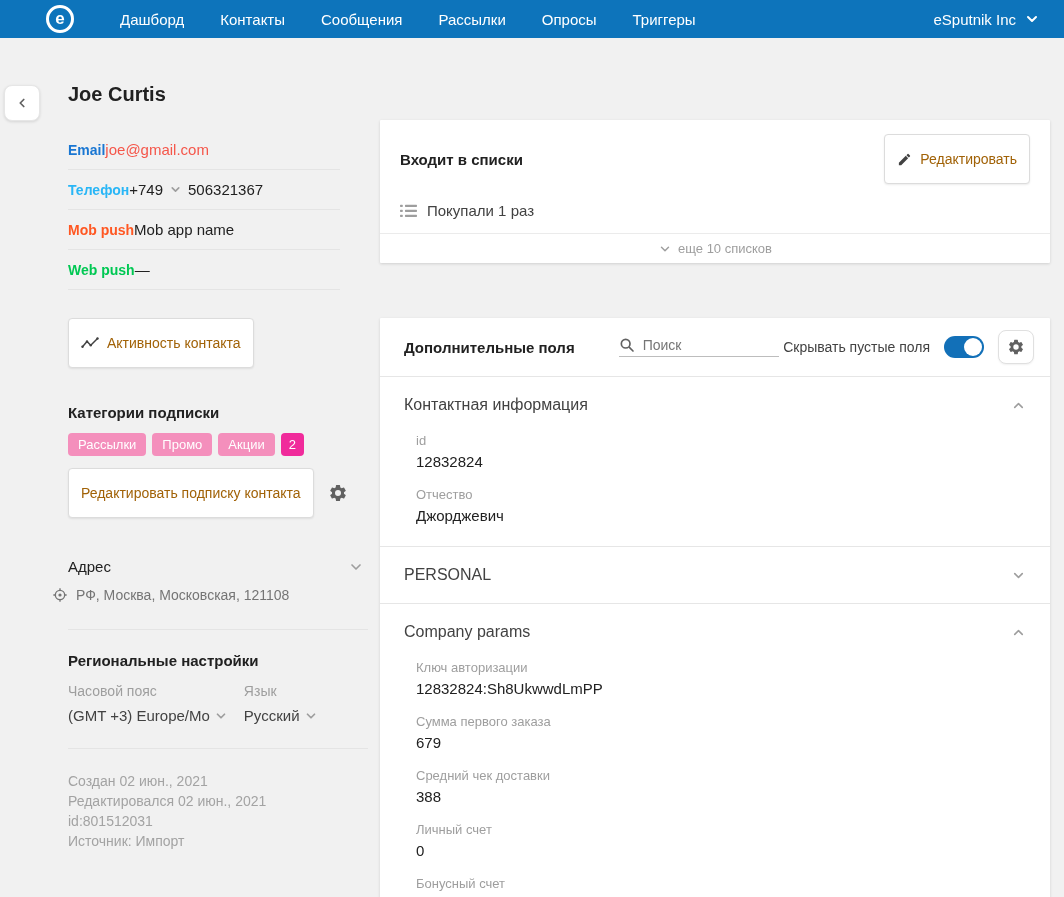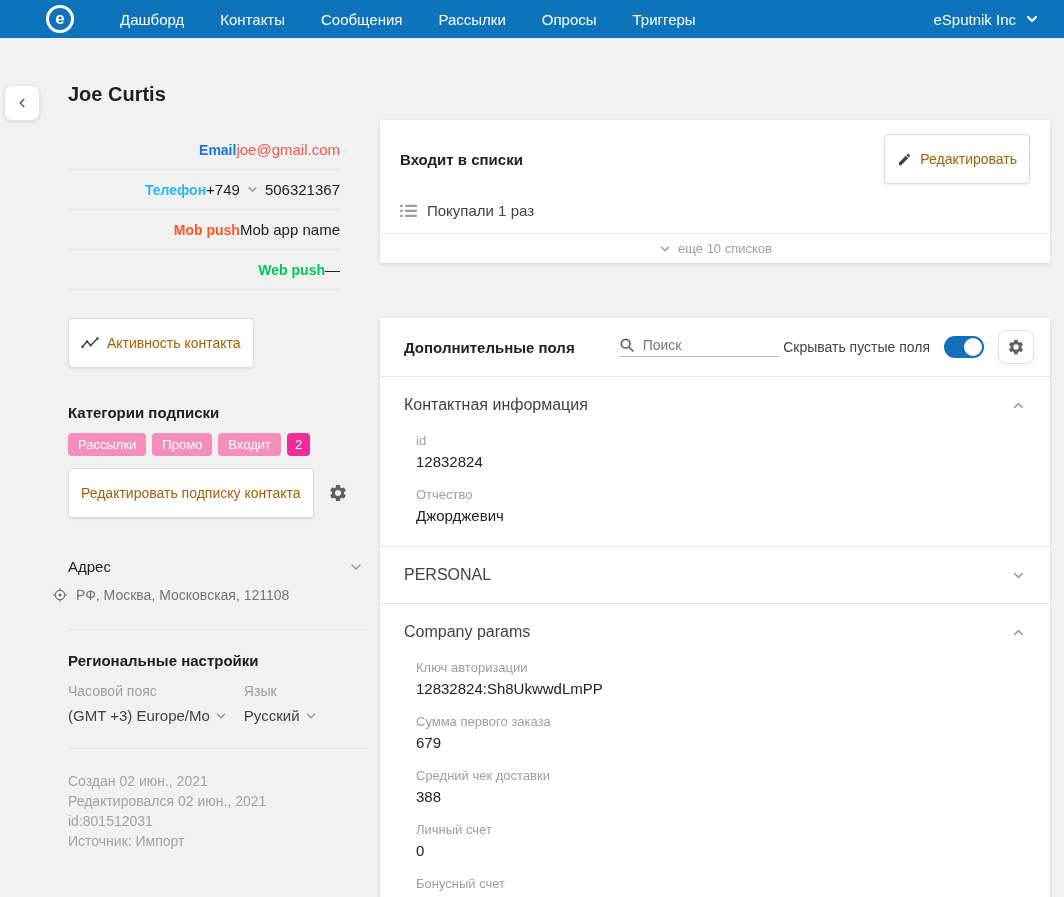--- a/index.html
+++ b/index.html
@@ -39,21 +39,21 @@
     position:absolute; left:4px; top:2px; width:36px; height:36px;
     background:#fff; border:1px solid #e6e6e6; border-radius:8px;
     display:flex; align-items:center; justify-content:center;
     box-shadow:0 1px 3px rgba(0,0,0,.12); cursor:pointer; color:#616161;
   }
 
   .contact-name { font-size:20px; font-weight:bold; color:#212121; }
 
   .channel-rows { margin-top:24px; width:272px; }
   .channel-row {
-    display:flex; align-items:center; justify-content:flex-end;
+    display:flex; align-items:center; justify-content:flex-start;
     padding:11px 0; border-bottom:1px solid #e4e4e4; font-size:14px;
   }
   .channel-label { font-weight:bold; }
   .channel-value { color:#212121; font-size:15px; display:flex; align-items:center; gap:6px; }
 
   .btn {
     display:inline-flex; align-items:center; gap:8px;
     background:#fff; border:1px solid #dcdcdc; border-radius:4px;
     padding:16px 12px; font-size:14px; color:#a16207; cursor:pointer;
     box-shadow:0 1px 2px rgba(0,0,0,.08); white-space:nowrap;
@@ -212,21 +212,21 @@
             <circle cx="22" cy="2" r="1.6" fill="#424242" stroke="none"></circle>
           </svg>
       </span>
       <span>Активность контакта</span>
     </div>
 
     <div class="sub-title">Категории подписки</div>
     <div class="badges">
       <span class="badge">Рассылки</span>
       <span class="badge">Промо</span>
-      <span class="badge">Входит</span>
+      <span class="badge">Акции</span>
       <span class="badge count">2</span>
     </div>
     <div class="sub-edit-row">
       <div class="btn">
         <span>Редактировать подписку контакта</span>
       </div>
       <span class="dark-icon">
         <svg width="20" height="20" viewBox="0 0 24 24" fill="currentColor">
             <path d="M19.14 12.94c.04-.3.06-.61.06-.94s-.02-.64-.07-.94l2.03-1.58a.49.49 0 0 0 .12-.61l-1.92-3.32a.49.49 0 0 0-.59-.22l-2.39.96c-.5-.38-1.03-.7-1.62-.94l-.36-2.54a.48.48 0 0 0-.48-.41h-3.84a.48.48 0 0 0-.48.41l-.36 2.54c-.59.24-1.13.57-1.62.94l-2.39-.96a.49.49 0 0 0-.59.22L2.72 8.87c-.12.21-.07.47.12.61l2.03 1.58c-.05.3-.09.63-.09.94s.02.64.07.94l-2.03 1.58a.49.49 0 0 0-.12.61l1.92 3.32c.12.22.37.29.59.22l2.39-.96c.5.38 1.03.7 1.62.94l.36 2.54c.05.24.24.41.48.41h3.84c.24 0 .44-.17.47-.41l.36-2.54c.59-.24 1.13-.56 1.62-.94l2.39.96c.22.08.47 0 .59-.22l1.92-3.32c.12-.22.07-.47-.12-.61l-2.01-1.58zM12 15.6A3.61 3.61 0 0 1 8.4 12 3.61 3.61 0 0 1 12 8.4a3.61 3.61 0 0 1 3.6 3.6 3.61 3.61 0 0 1-3.6 3.6z"></path>
           </svg>

